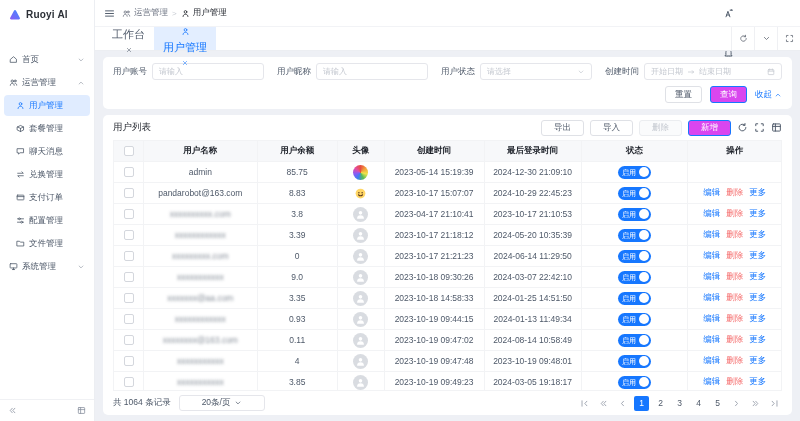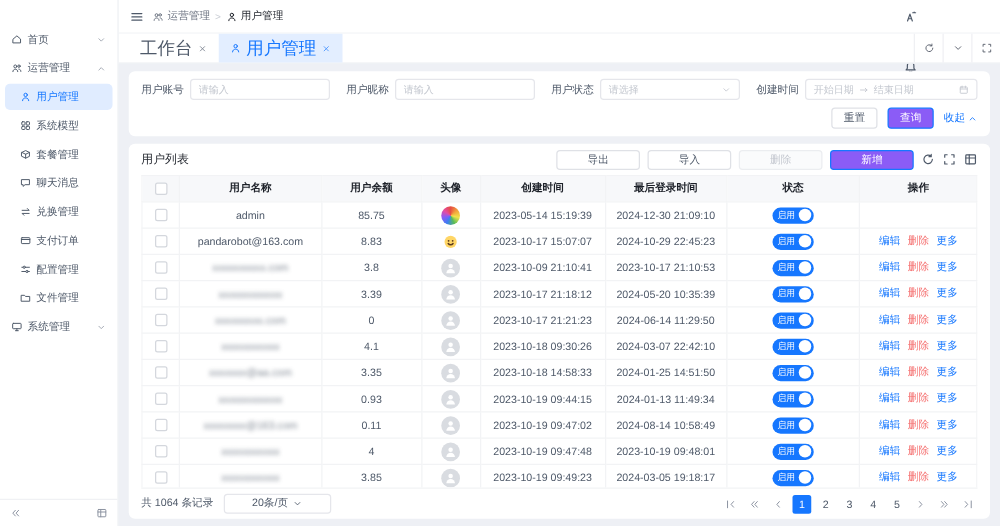--- a/index.html
+++ b/index.html
@@ -33,52 +33,52 @@
   .breadcrumb { display:flex; align-items:center; gap:4px; font-size:8.5px; }
   .crumb { display:flex; align-items:center; gap:3px; color:#6b7280; }
   .crumb.last { color:#1d2129; }
   .crumb-sep { color:#c9cdd4; font-size:8px; }
   .topbar-right { margin-left:auto; display:flex; align-items:flex-start; gap:9px; color:#4e5969;flex-direction:column; }
   .search-pill { display:flex; align-items:center; gap:4px; background:#f3f4f6; border-radius:10px; padding:2px 3px 2px 7px; color:#8a919f; font-size:8px; cursor:pointer; }
   .kbd { background:#fff; border:1px solid #e5e6eb; border-radius:4px; padding:0 3px; font-size:7px; color:#8a919f; line-height:10px; }
   .avatar-top { width:16px; height:16px; border-radius:50%; background:conic-gradient(#e54d42,#f2a33c,#efe34b,#58bc58,#3c7ef3,#8a5cf5,#e54da0,#e54d42); border:1px solid #e5e6eb; cursor:pointer; }
 
   .tabbar { height:24px; background:#fff; border-bottom:1px solid #eceef2; display:flex; align-items:stretch; padding-left:8px; flex:0 0 auto; }
-  .tab { display:flex; align-items:center; gap:4px; font-size:14px; color:#4e5969; padding:0 9px; cursor:pointer; white-space:nowrap; }
+  .tab { display:flex; align-items:center; gap:4px; font-size:11px; color:#4e5969; padding:0 9px; cursor:pointer; white-space:nowrap;flex-direction:column; }
   .tab.active { background:#e3eeff; color:#1677ff; }
   .tab .x { color:inherit; opacity:.75; }
   .tabbar-right { margin-left:auto; display:flex; }
   .tbtn { width:23px; border-left:1px solid #eff0f3; display:flex; align-items:center; justify-content:center; color:#5f6672; cursor:pointer; }
 
   .content { flex:1; min-height:0; padding:6px 8px; display:flex; flex-direction:column; gap:6px; }
 
   
   .filter-card { background:#fff; border-radius:5px; padding:6px 10px 6px; flex:0 0 auto; }
   .filter-row { display:flex; align-items:center; justify-content:space-between; }
   .field { display:flex; align-items:center; gap:5px; }
   .field-label { font-size:8.5px; color:#4e5969; white-space:nowrap; }
   .control { height:17px; border:1px solid #e5e6eb; border-radius:3px; background:#fff; font-size:8px; color:#4e5969; }
   input.control { padding:0 6px; outline:none; }
   input.control::placeholder { color:#c3c7cf; }
   .control.sel { display:flex; align-items:center; justify-content:space-between; padding:0 6px; color:#c3c7cf; cursor:pointer; }
   .control.dr { display:flex; align-items:center; gap:4px; padding:0 6px; color:#c3c7cf; cursor:pointer; }
   .control.dr .dr-sep { color:#c3c7cf; }
   .filter-actions { display:flex; justify-content:flex-end; align-items:center; gap:8px; margin-top:6px; }
   .btn { height:17px; padding:0 9px; border-radius:3px; font-size:8.5px; display:inline-flex; align-items:center; gap:3px; border:1px solid #dfe1e6; background:#fff; color:#4e5969; cursor:pointer; white-space:nowrap; }
-  .btn.primary { background:#8b5cf6; border-color:#1677ff; color:#fff; }
+  .btn.primary { background:#d946ef; border-color:#1677ff; color:#fff; }
   .btn.disabled { color:#c3c7cf; border-color:#ebedf0; background:#fafbfc; cursor:not-allowed; }
   .collapse-link { color:#1677ff; font-size:8.5px; display:inline-flex; align-items:center; gap:2px; cursor:pointer; }
 
   
   .table-card { background:#fff; border-radius:5px; flex:1; min-height:0; display:flex; flex-direction:column; padding:0 10px; overflow:hidden; }
   .card-head { height:25px; display:flex; align-items:center; flex:0 0 auto; }
   .card-title { font-size:9.5px; color:#1d2129; }
   .card-tools { margin-left:auto; display:flex; align-items:center; gap:6px; }
   .tool-icon { color:#4e5969; cursor:pointer; }
-  .tool-btn { height:16px; padding:0 24px;text-align:center; }
+  .tool-btn { height:16px; padding:0 12px;text-align:center; }
 
   .table-wrap { flex:1; min-height:0; overflow:hidden; }
   table { width:100%; border-collapse:collapse; table-layout:fixed; }
   th,td { border:1px solid #f2f3f5; height:21px; text-align:center; font-size:8.5px; overflow:hidden; white-space:nowrap; }
   th { background:#f7f8fa; color:#1d2129; font-weight:bold; }
   td { color:#4e5969; }
   .checkbox { display:inline-block; width:10px; height:10px; border:1px solid #d4d7dd; border-radius:2px; background:#fff; vertical-align:middle; cursor:pointer; }
   .masked { filter:blur(1.6px); opacity:.7; }
   .cell-avatar { display:inline-flex; width:15px; height:15px; border-radius:50%; overflow:hidden; vertical-align:middle; align-items:center; justify-content:center; }
   .cell-avatar.colorful { background:conic-gradient(#e54d42,#f2a33c,#efe34b,#58bc58,#3c7ef3,#8a5cf5,#e54da0,#e54d42); }
@@ -96,20 +96,34 @@
   .pg-btn { display:inline-flex; align-items:center; justify-content:center; width:15px; height:15px; color:#8a919f; cursor:pointer; }
   .pg-num { min-width:15px; height:15px; border-radius:2px; display:inline-flex; align-items:center; justify-content:center; font-size:8.5px; color:#4e5969; cursor:pointer; padding:0 2px; }
   .pg-num.active { background:#1677ff; color:#fff; }
 </style>
 </head>
 <body>
 
 <div class="app">
 
   <aside class="sidebar">
+    <div class="logo">
+      <span class="i s14">
+          <svg viewBox="0 0 16 16">
+            <defs>
+              <linearGradient id="lg1" x1="0" y1="1" x2="1" y2="0">
+                <stop offset="0" stop-color="#8a5cf5"></stop>
+                <stop offset="1" stop-color="#3d8bff"></stop>
+              </linearGradient>
+            </defs>
+            <path d="M2.5 12.3 6.8 4.2c.5-1 1.9-1 2.4 0l4.3 8.1c.5 1-.2 2-1.2 2H3.7c-1 0-1.7-1-1.2-2z" fill="url(#lg1)"></path>
+          </svg>
+        </span>
+      <span class="logo-text">Ruoyi Al</span>
+    </div>
     <nav class="menu" id="menu">
         <div class="menu-item level1">
           <span class="i s9">
             <svg viewBox="0 0 16 16" fill="none" stroke="currentColor" stroke-width="1.4" stroke-linecap="round" stroke-linejoin="round">
               <path d="M2.8 7.5 8 3l5.2 4.5V13H2.8z"></path>
             </svg>
           </span>
           <span class="mi-label">首页</span>
           <span class="i s8 chev">
             <svg viewBox="0 0 16 16" fill="none" stroke="currentColor" stroke-width="1.4" stroke-linecap="round" stroke-linejoin="round">
@@ -134,31 +148,20 @@
           </span>
         </div>
         <div class="menu-item level2 selected">
           <span class="i s9">
             <svg viewBox="0 0 16 16" fill="none" stroke="currentColor" stroke-width="1.4" stroke-linecap="round" stroke-linejoin="round">
               <circle cx="8" cy="5.2" r="2.4"></circle>
               <path d="M3.6 13.4c0-2.4 2-3.9 4.4-3.9s4.4 1.5 4.4 3.9"></path>
             </svg>
           </span>
           <span class="mi-label">用户管理</span>
-        </div>
-        <div class="menu-item level2">
-          <span class="i s9">
-            <svg viewBox="0 0 16 16" fill="none" stroke="currentColor" stroke-width="1.4" stroke-linecap="round" stroke-linejoin="round">
-              <rect x="2.5" y="2.5" width="4.6" height="4.6" rx="1"></rect>
-              <rect x="8.9" y="2.5" width="4.6" height="4.6" rx="1"></rect>
-              <rect x="2.5" y="8.9" width="4.6" height="4.6" rx="1"></rect>
-              <rect x="8.9" y="8.9" width="4.6" height="4.6" rx="1"></rect>
-            </svg>
-          </span>
-          <span class="mi-label">系统模型</span>
         </div>
         <div class="menu-item level2">
           <span class="i s9">
             <svg viewBox="0 0 16 16" fill="none" stroke="currentColor" stroke-width="1.4" stroke-linecap="round" stroke-linejoin="round">
               <path d="M2.6 5.2 8 2.6l5.4 2.6v5.6L8 13.4l-5.4-2.6z"></path>
               <path d="M2.6 5.2 8 7.8l5.4-2.6M8 7.8v5.6"></path>
             </svg>
           </span>
           <span class="mi-label">套餐管理</span>
         </div>
@@ -502,21 +505,21 @@
                 <tr>
                   <td><span class="checkbox"></span></td>
                   <td><span class="masked">xxxxxxxxxx.com</span></td>
                   <td>3.8</td>
                   <td><span class="cell-avatar default">
                       <svg style="width:11px;height:11px" viewBox="0 0 16 16" fill="none" stroke="currentColor" stroke-width="1.4" stroke-linecap="round" stroke-linejoin="round">
                         <circle cx="8" cy="5.6" r="2.6" fill="currentColor" stroke="none"></circle>
                         <path d="M3 14a5 5 0 0 1 10 0z" fill="currentColor" stroke="none"></path>
                       </svg>
                     </span></td>
-                  <td>2023-10-09 21:10:41</td>
+                  <td>2023-04-17 21:10:41</td>
                   <td>2023-10-17 21:10:53</td>
                   <td><span class="switch">
                       <span class="sw-txt">启用</span>
                       <span class="sw-knob"></span>
                     </span></td>
                   <td><span class="op-link op-edit">编辑</span><span class="op-link op-del">删除</span><span class="op-link op-more">更多</span></td>
                 </tr>
                 <tr>
                   <td><span class="checkbox"></span></td>
                   <td><span class="masked">xxxxxxxxxxxx</span></td>
@@ -549,21 +552,21 @@
                   <td>2024-06-14 11:29:50</td>
                   <td><span class="switch">
                       <span class="sw-txt">启用</span>
                       <span class="sw-knob"></span>
                     </span></td>
                   <td><span class="op-link op-edit">编辑</span><span class="op-link op-del">删除</span><span class="op-link op-more">更多</span></td>
                 </tr>
                 <tr>
                   <td><span class="checkbox"></span></td>
                   <td><span class="masked">xxxxxxxxxxx</span></td>
-                  <td>4.1</td>
+                  <td>9.0</td>
                   <td><span class="cell-avatar default">
                       <svg style="width:11px;height:11px" viewBox="0 0 16 16" fill="none" stroke="currentColor" stroke-width="1.4" stroke-linecap="round" stroke-linejoin="round">
                         <circle cx="8" cy="5.6" r="2.6" fill="currentColor" stroke="none"></circle>
                         <path d="M3 14a5 5 0 0 1 10 0z" fill="currentColor" stroke="none"></path>
                       </svg>
                     </span></td>
                   <td>2023-10-18 09:30:26</td>
                   <td>2024-03-07 22:42:10</td>
                   <td><span class="switch">
                       <span class="sw-txt">启用</span>

